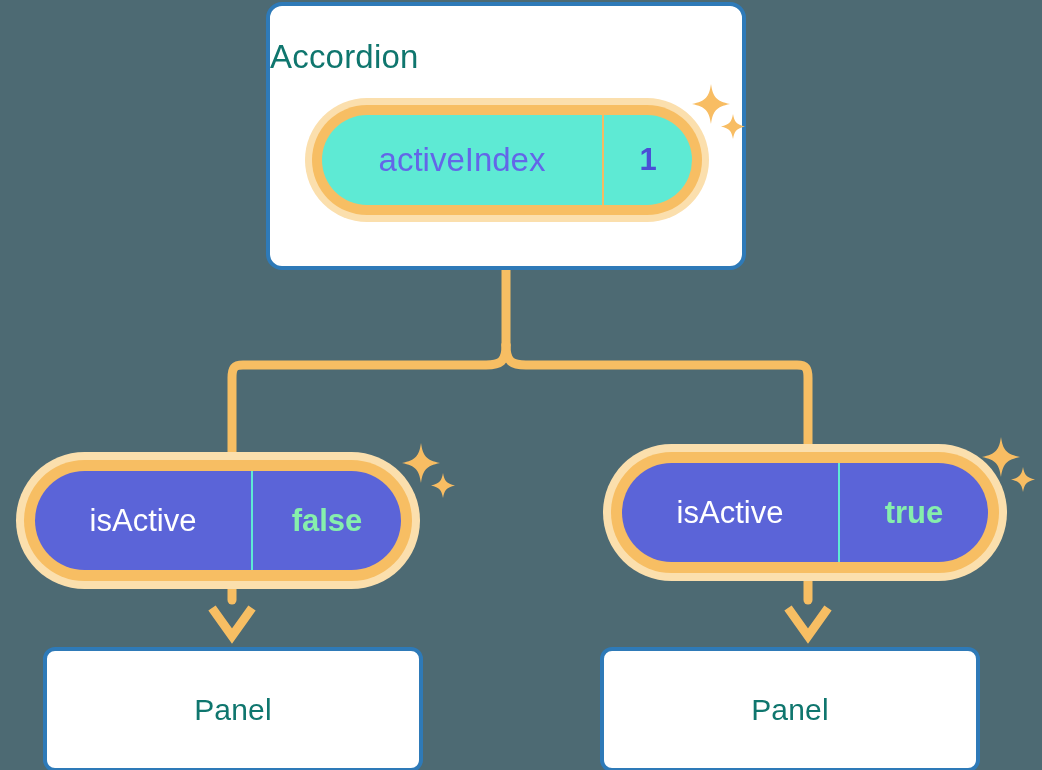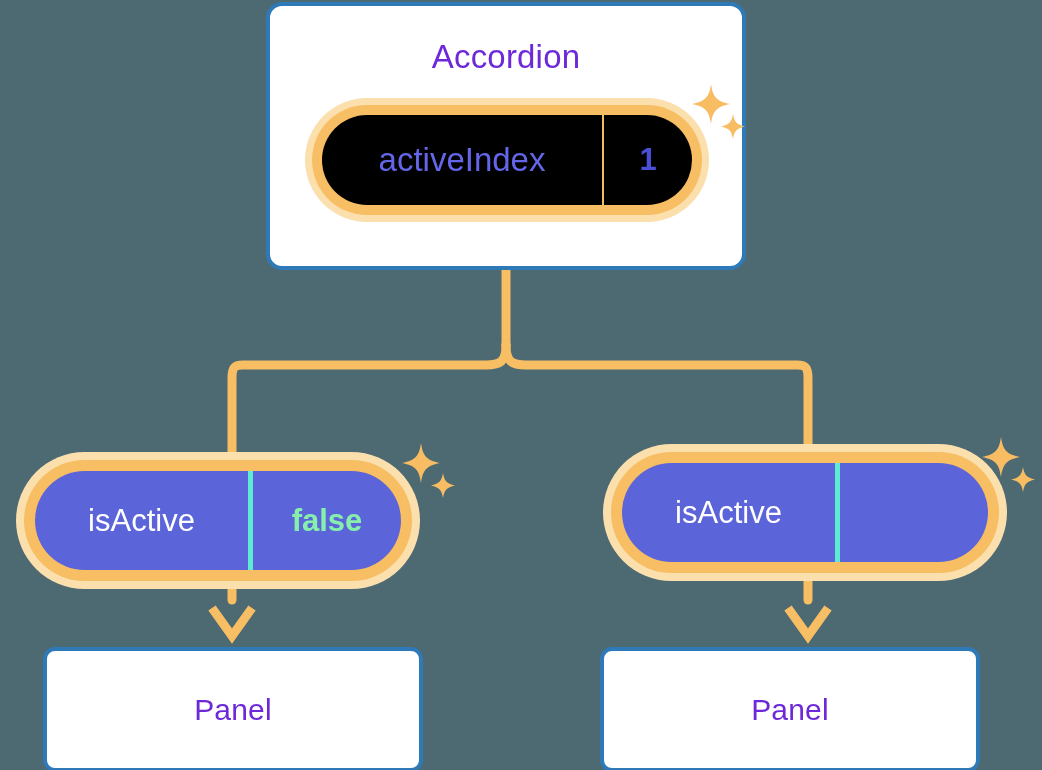--- a/index.html
+++ b/index.html
@@ -29,24 +29,24 @@
 
   
   .card {
     position: absolute;
     background: #ffffff;
     border: 4px solid #2e7ab8;
     border-radius: 14px;
     box-sizing: border-box;
   }
   .card-title {
-    color: #6d28d9;
+    color: #0f766e;
     font-size: 33px;
     font-weight: 400;
-    text-align: center;
+    text-align: left;
     letter-spacing: 0.2px;
   }
 
   
   #root-card {
     left: 266px;
     top: 2px;
     width: 480px;
     height: 268px;
     border-radius: 16px;
@@ -103,21 +103,21 @@
     display: flex;
     align-items: center;
     justify-content: center;
     box-sizing: border-box;
   }
 
   
   #root-pill-wrap { position: absolute; left: 305px; top: 98px; width: 404px; height: 124px; }
   #root-pill-wrap .pill-glow { left: 0;  top: 0;  right: 0;  bottom: 0; }
   #root-pill-wrap .pill-ring { left: 7px; top: 7px; right: 7px; bottom: 7px; }
-  #root-pill-wrap .pill-body { left: 17px; top: 17px; right: 17px; bottom: 17px; background: #000000; }
+  #root-pill-wrap .pill-body { left: 17px; top: 17px; right: 17px; bottom: 17px; background: #5eead4; }
   #root-pill-wrap .pill-key {
     flex: 0 0 282px;
     color: #6366e8;
     font-size: 33px;
     font-weight: 400;
     border-right: 2px solid #f3bb63;
   }
   #root-pill-wrap .pill-val {
     flex: 1 1 auto;
     color: #4a4fd6;
@@ -130,21 +130,21 @@
   #pill-left-wrap  { left: 16px;  top: 452px; }
   #pill-right-wrap { left: 603px; top: 444px; }
   .child-pill-wrap .pill-glow { left: 0;  top: 0;  right: 0;  bottom: 0; }
   .child-pill-wrap .pill-ring { left: 8px; top: 8px; right: 8px; bottom: 8px; }
   .child-pill-wrap .pill-body { left: 19px; top: 19px; right: 19px; bottom: 19px; background: #5b64d8; }
   .child-pill-wrap .pill-key {
     flex: 0 0 218px;
     color: #ffffff;
     font-size: 31px;
     font-weight: 400;
-    border-right: 5px solid #5eead4;
+    border-right: 2px solid #5eead4;
   }
   .child-pill-wrap .pill-val {
     flex: 1 1 auto;
     color: #86efac;
     font-size: 31px;
     font-weight: 700;
   }
 
   
   .sparkle {
@@ -213,20 +213,21 @@
   <svg class="sparkle" style="left:400px; top:443px;" width="56" height="62" viewBox="0 0 56 62">
     <path d="M21 0 C23 13, 26 17, 40 20 C26 23, 23 27, 21 40 C19 27, 16 23, 2 20 C16 17, 19 13, 21 0 Z" fill="#f8bd63"></path>
     <path d="M43 30 C44.4 38, 46.5 40.6, 55 42.5 C46.5 44.4, 44.4 47, 43 55 C41.6 47, 39.5 44.4, 31 42.5 C39.5 40.6, 41.6 38, 43 30 Z" fill="#f8bd63"></path>
   </svg>
 
   <div id="pill-right-wrap" class="pill child-pill-wrap">
     <div class="pill-glow"></div>
     <div class="pill-ring"></div>
     <div class="pill-body">
       <div class="pill-cell pill-key">isActive</div>
+      <div class="pill-cell pill-val">true</div>
     </div>
   </div>
 
   <svg class="sparkle" style="left:980px; top:437px;" width="56" height="62" viewBox="0 0 56 62">
     <path d="M21 0 C23 13, 26 17, 40 20 C26 23, 23 27, 21 40 C19 27, 16 23, 2 20 C16 17, 19 13, 21 0 Z" fill="#f8bd63"></path>
     <path d="M43 30 C44.4 38, 46.5 40.6, 55 42.5 C46.5 44.4, 44.4 47, 43 55 C41.6 47, 39.5 44.4, 31 42.5 C39.5 40.6, 41.6 38, 43 30 Z" fill="#f8bd63"></path>
   </svg>
 
   <div class="card panel-card" id="panel-left">
     <div class="card-title">Panel</div>

